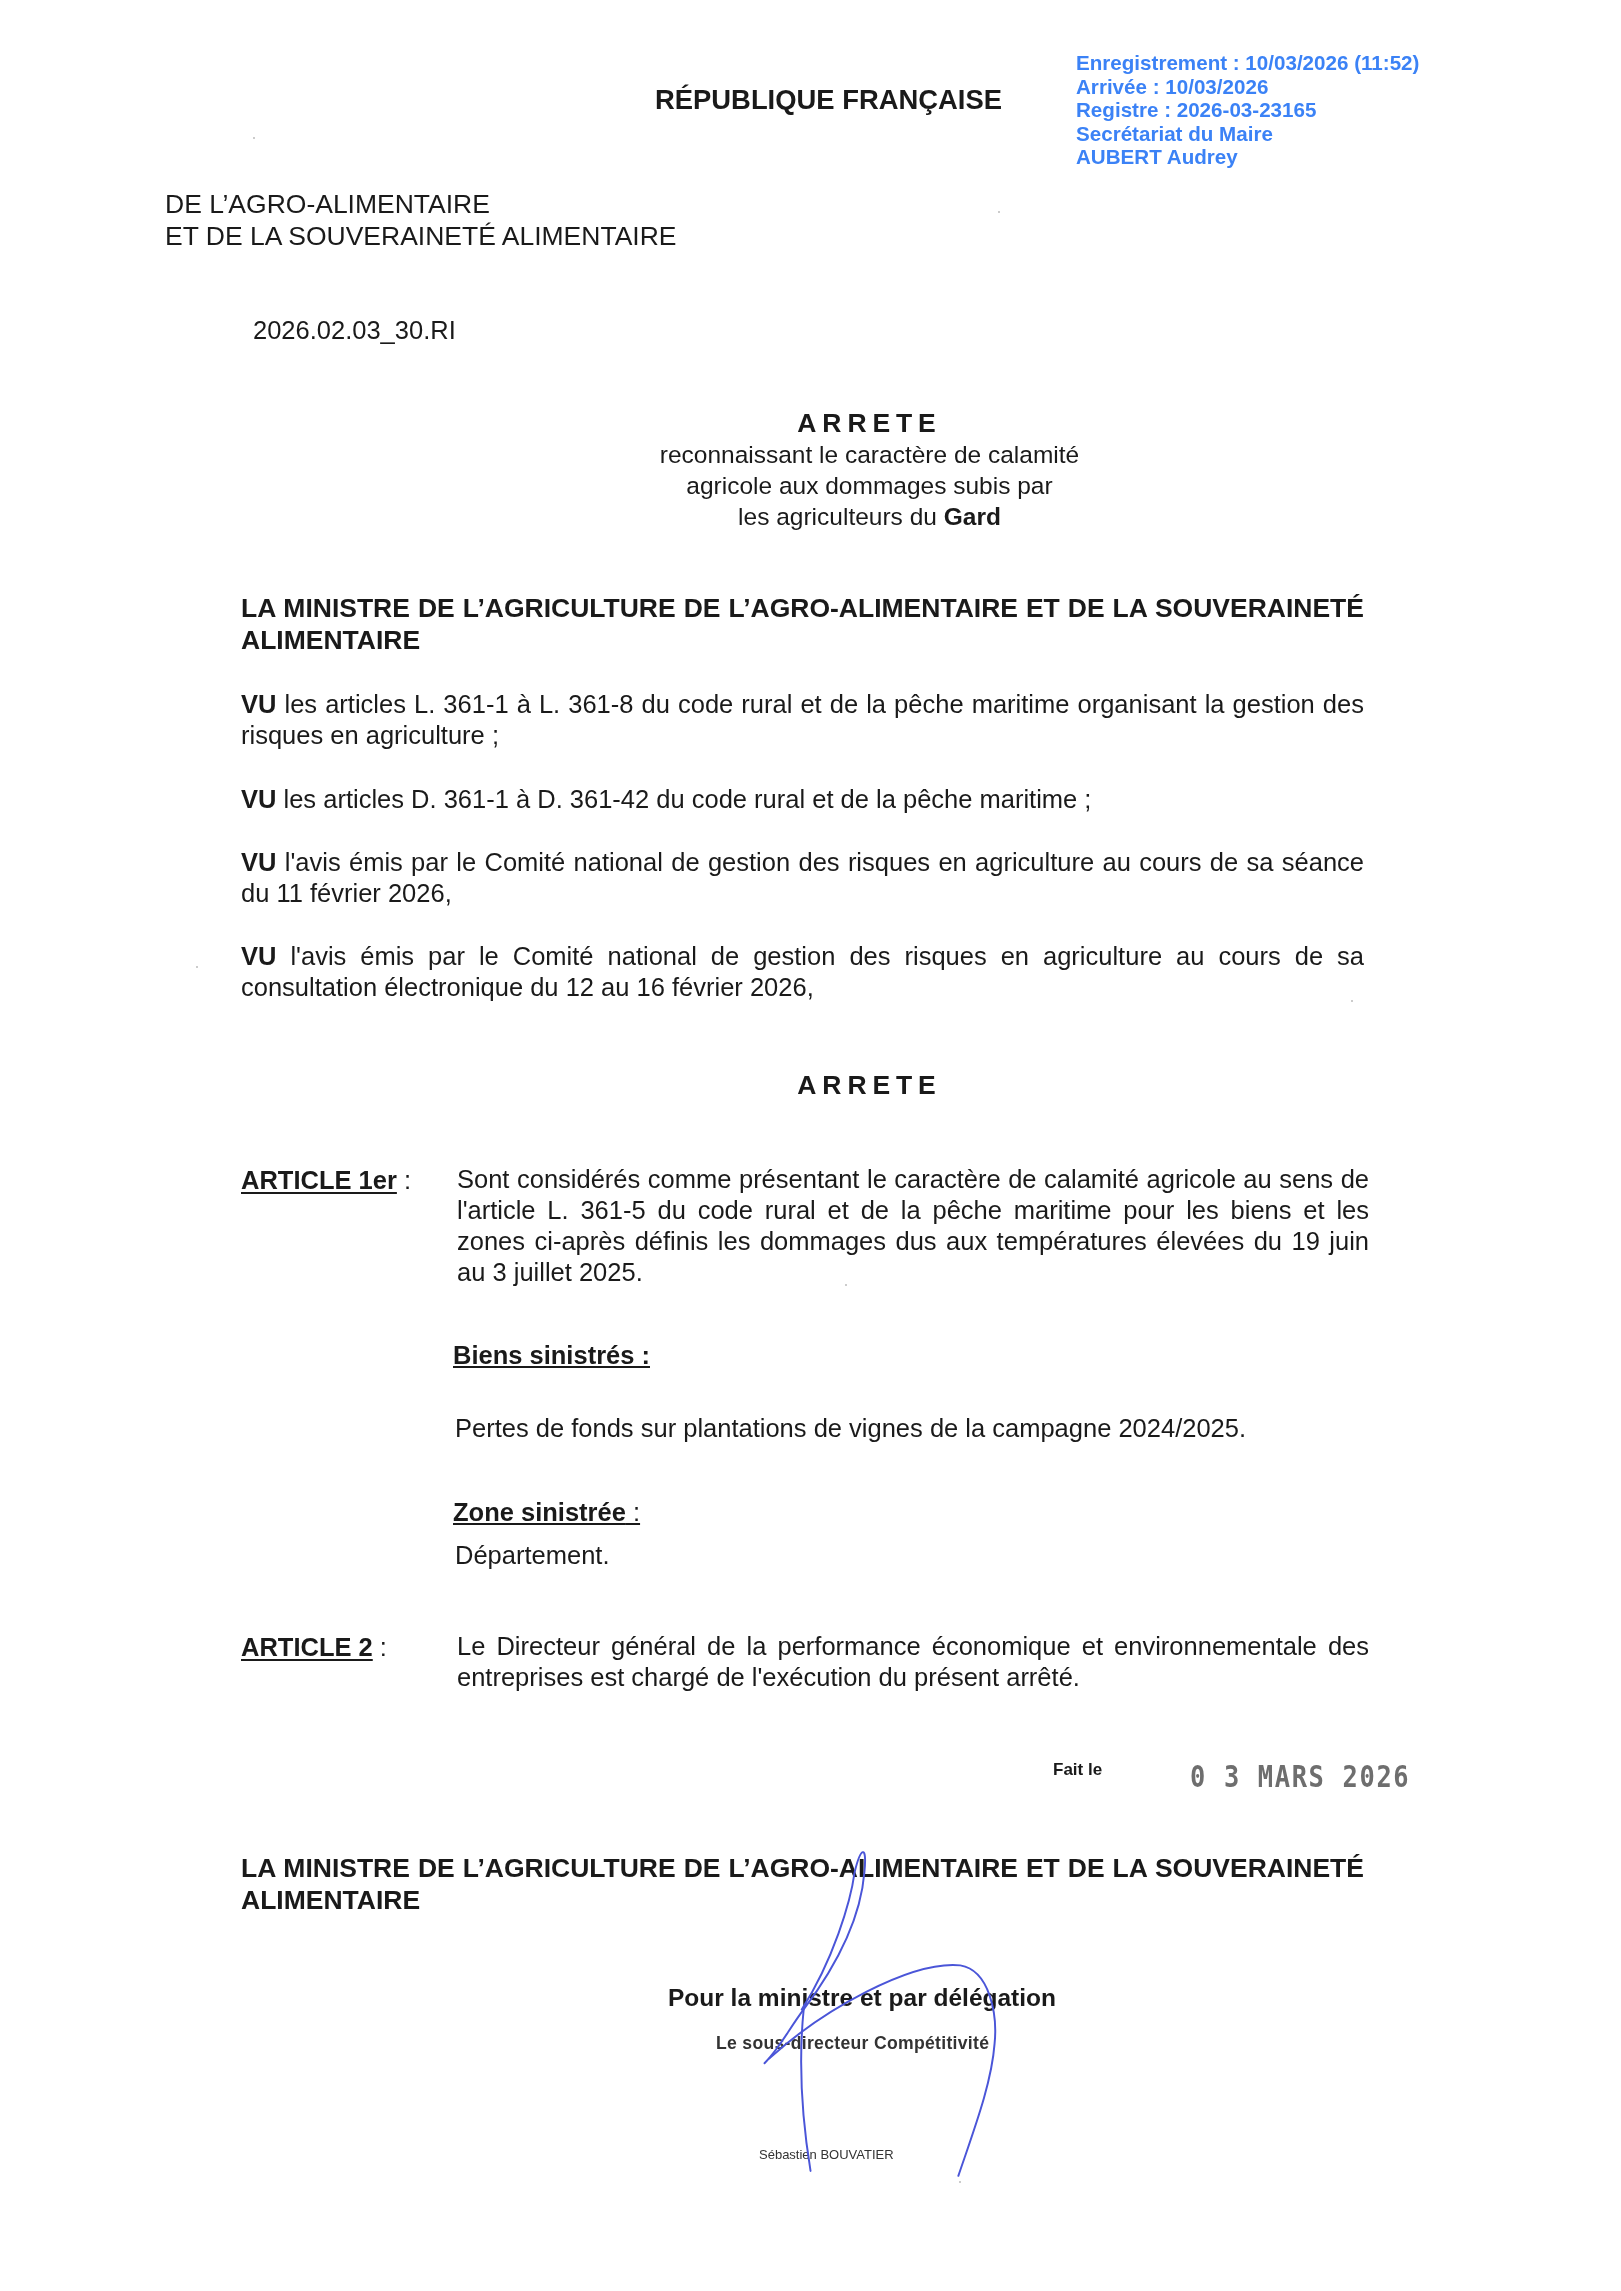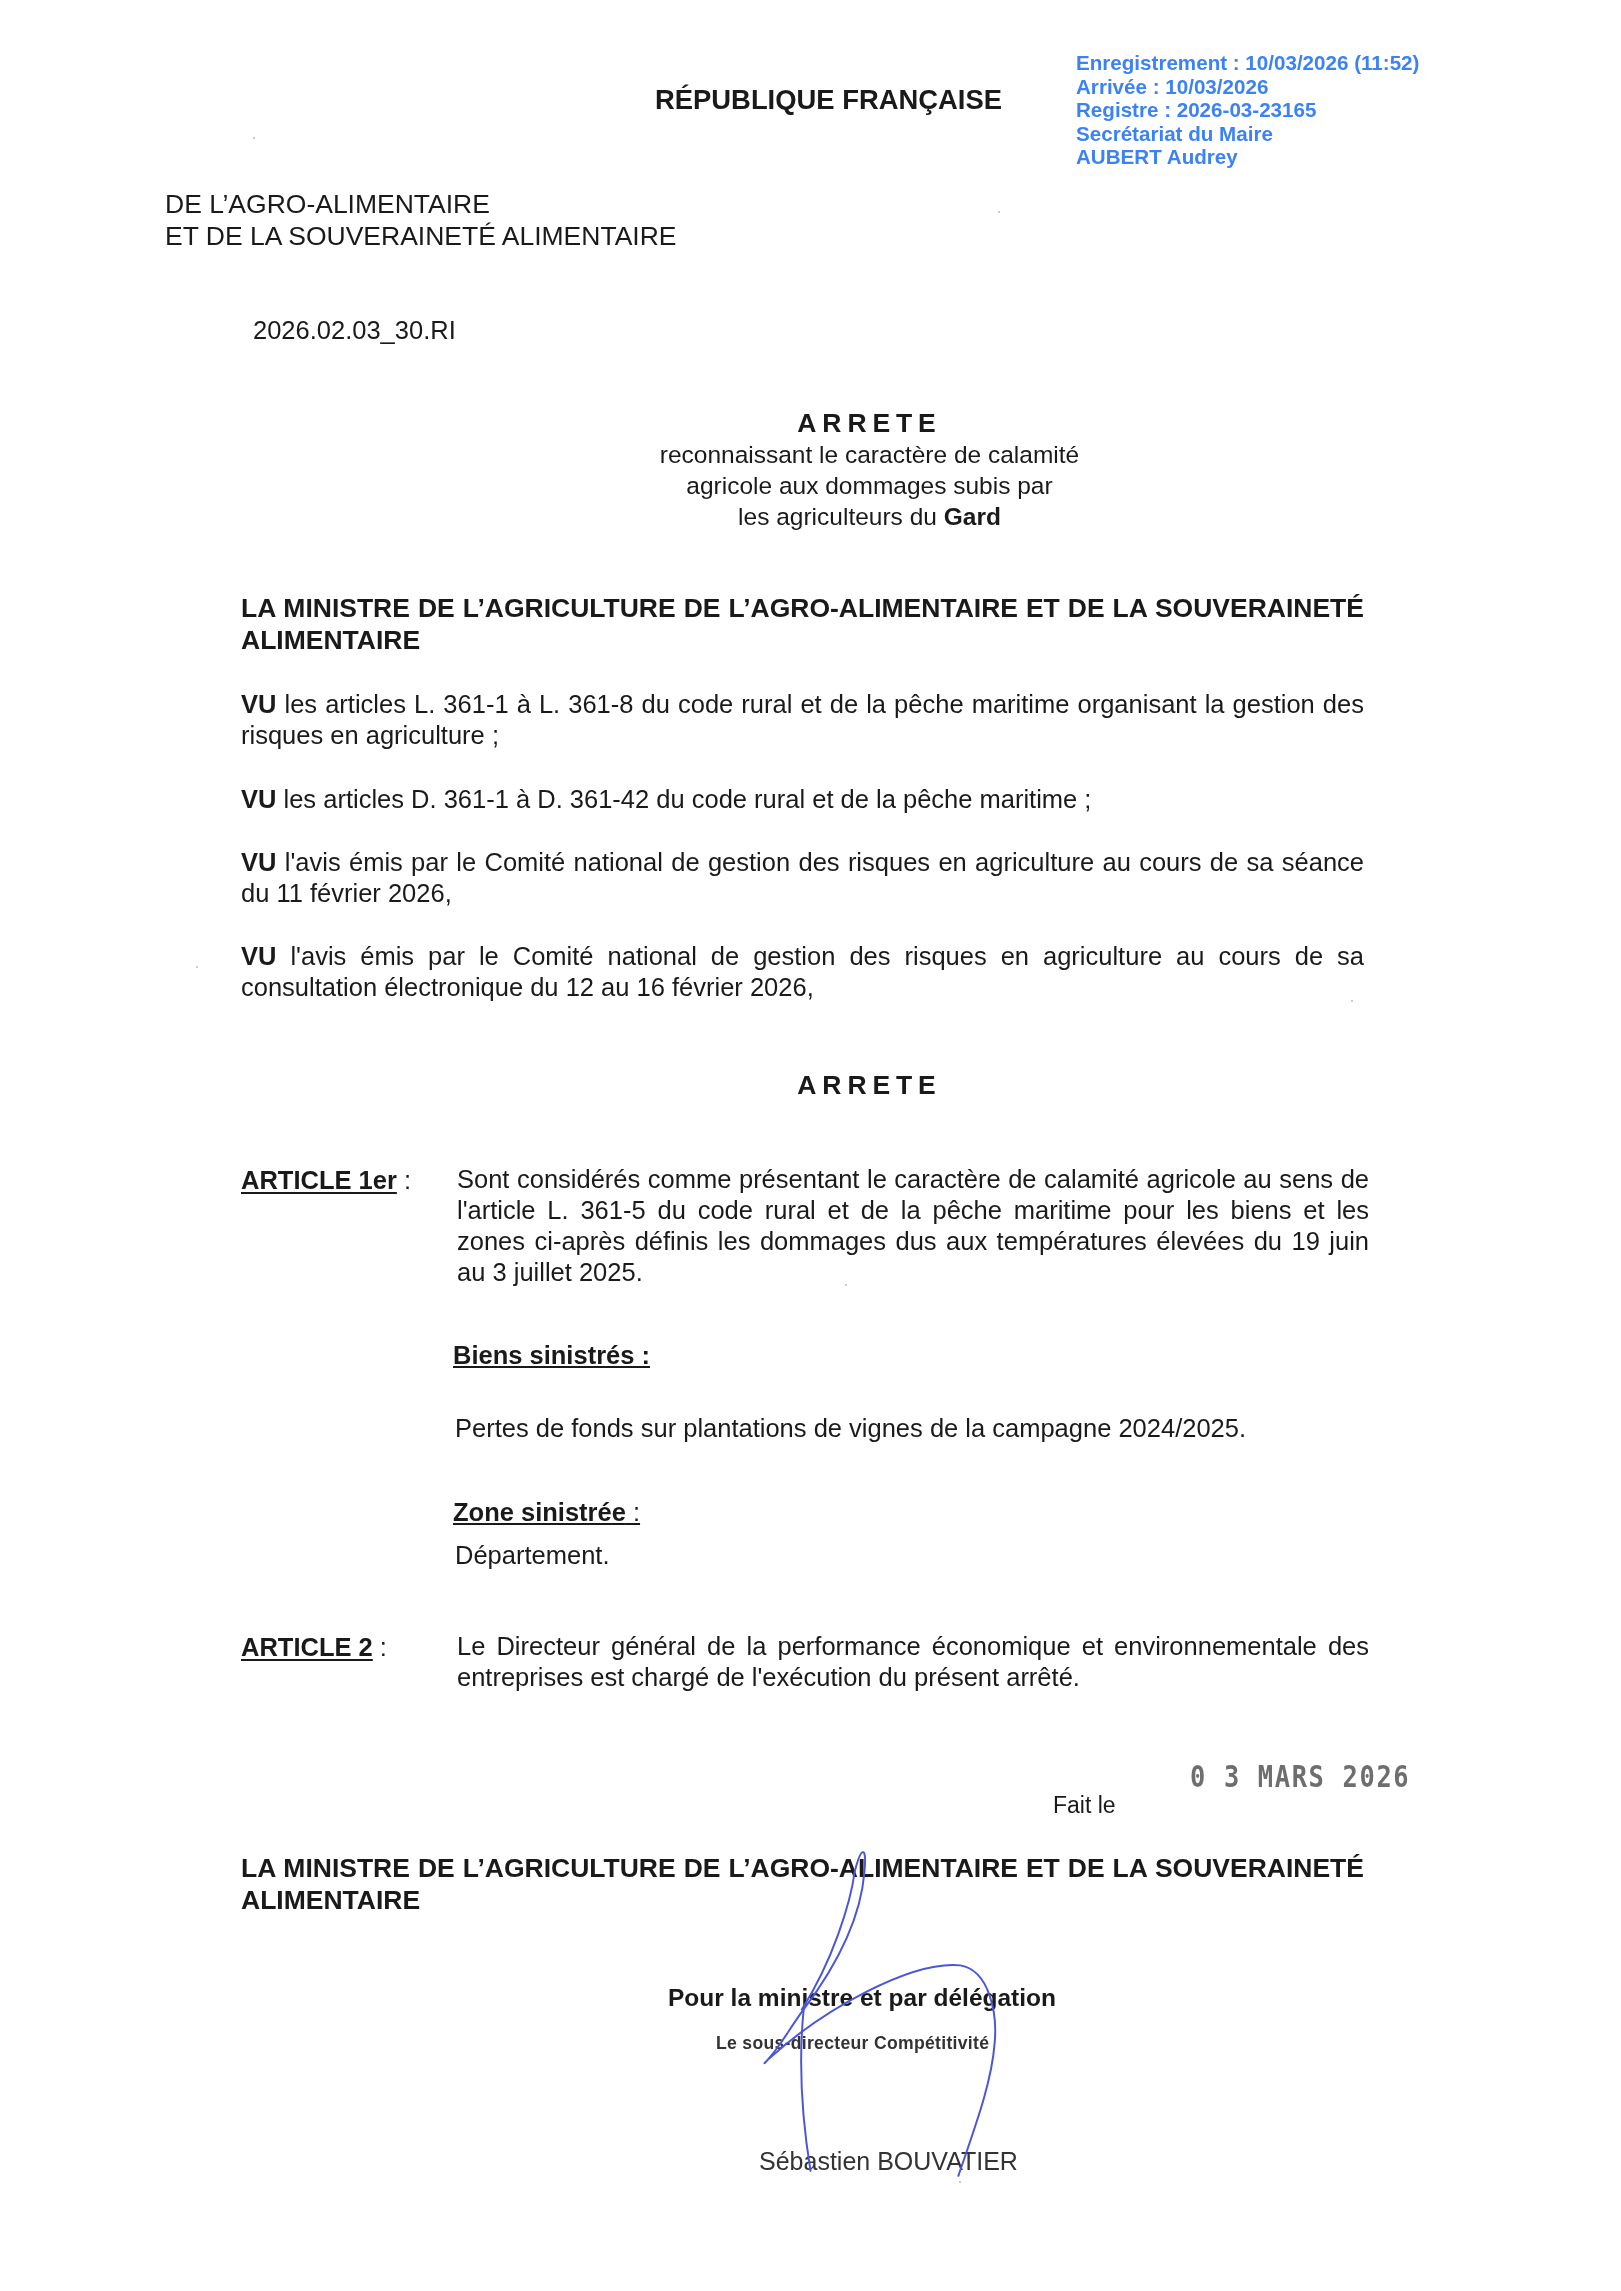--- a/index.html
+++ b/index.html
@@ -20,27 +20,27 @@
     .just { text-align: justify; }
     .vu { font-weight: bold; }
     .arrete2 { left: 0; width: 1621px; text-align: center; top: 1070px; font-weight: bold; font-size: 26.5px; letter-spacing: 5.9px; padding-left: 118px; box-sizing: border-box; }
     .art-label { left: 241px; font-size: 25.5px; font-weight: bold; }
     .art-label u { text-decoration: underline; text-underline-offset: 2.9px; }
     .art-label .colon { font-weight: normal; }
     .art-text { left: 457px; width: 912px; font-size: 25.5px; line-height: 31px; text-align: justify; }
     .sub-head { left: 453px; font-size: 25.5px; font-weight: bold; text-decoration: underline; }
     .sub-head .colon { font-weight: normal; }
     .sub-text { left: 455px; font-size: 25.5px; }
-    .fait { left: 1053px; top: 1760px; font-weight: normal; font-size: 23px; margin-top: 32px; }
+    .fait { left: 1053px; top: 1760px; font-weight: bold; font-size: 17px; }
     .date-stamp { left: 1190px; top: 1758px; font-family: "DejaVu Sans Mono", monospace; font-weight: bold;
                   font-size: 31px; color: #555; letter-spacing: 2px; transform: scaleX(0.82); transform-origin: left;
                   opacity: 0.85; }
     .pour { left: 668px; top: 1984px; font-weight: bold; font-size: 24.5px; }
     .sous { left: 716px; top: 2033px; font-size: 17.6px; font-weight: bold; color: #333; letter-spacing: 0.3px; }
-    .nom { left: 759px; top: 2147px; font-size: 25px; color: #333; }
+    .nom { left: 759px; top: 2147px; font-size: 13px; color: #333; }
     .signature { left: 686px; top: 1843px; width: 392px; height: 372px; pointer-events: none; }
     .speck { position: absolute; width: 2px; height: 2px; background: #bbb; border-radius: 1px; }
   </style>
 </head>
 <body>
 
 <div class="abs stamp">
   <div>Enregistrement : 10/03/2026 (11:52)</div>
   <div>Arrivée : 10/03/2026</div>
   <div>Registre : 2026-03-23165</div>

